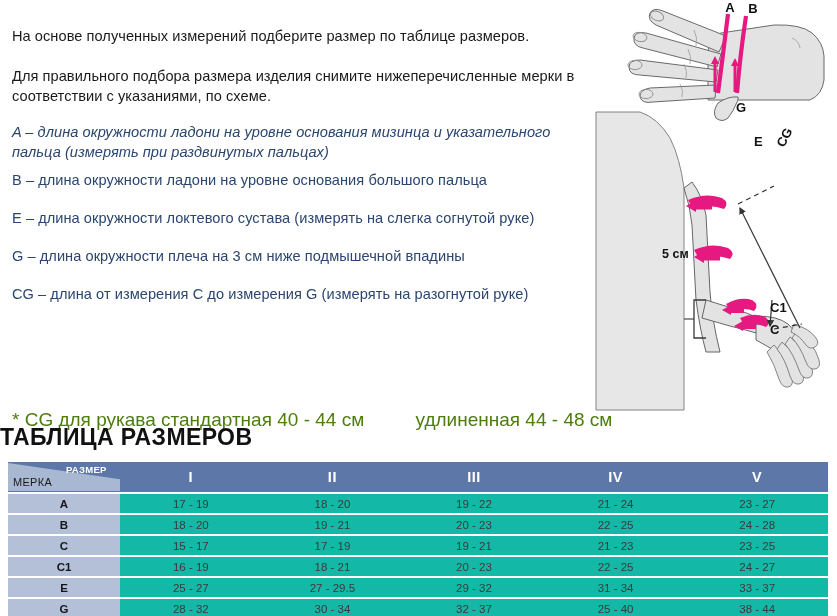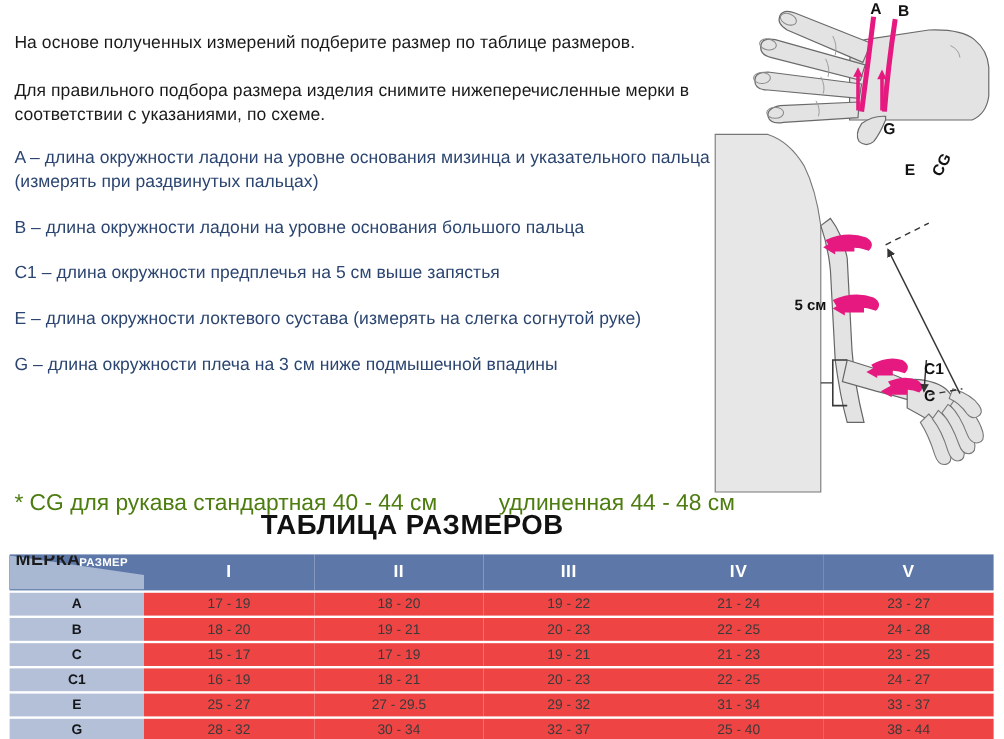--- a/index.html
+++ b/index.html
@@ -34,21 +34,21 @@
     margin-top: 20px;
     margin-bottom: 20px;
   }
   .measure-line {
     font-size: 14.6px;
     line-height: 20px;
     color: #2b4570;
     margin: 0 0 18px 0;
     letter-spacing: 0.05px;
   }
-  .measure-line.two-line { margin-bottom: 18px; }
+  .measure-line.two-line { margin-bottom: 8px; font-style: italic; }
 
   .note-row {
     position: absolute;
     left: 12px;
     top: 409px;
     width: 600px;
     color: #4d7c0f;
     font-size: 19px;
     white-space: nowrap;
   }
@@ -66,21 +66,21 @@
     height: 415px;
   }
   .illus svg { display: block; }
 
   
   .table-title {
     position: absolute;
     left: 0;
     top: 424px;
     width: 687px;
-    text-align: center;
+    text-align: left;
     font-size: 23px;
     font-weight: bold;
     color: #111111;
     letter-spacing: 0.4px;
   }
 
   
   .size-table-wrap {
     position: absolute;
     left: 8px;
@@ -117,24 +117,24 @@
     position: absolute;
     top: 1px;
     left: 58px;
     font-size: 9.5px;
     font-weight: bold;
     color: #ffffff;
     letter-spacing: 0.3px;
   }
   .hdr-corner .lbl-merka {
     position: absolute;
-    bottom: 16px;
+    bottom: 3px;
     left: 5px;
-    font-size: 15px;
-    font-weight: bold;
+    font-size: 11px;
+    font-weight: normal;
     color: #1b1b1b;
     letter-spacing: 0.3px;
   }
   th.hdr-size {
     height: 30px;
     background: #5d78a8;
     color: #ffffff;
     font-size: 14.5px;
     font-weight: bold;
     text-align: center;
@@ -146,42 +146,42 @@
     padding: 0;
     background: #5d78a8;
   }
 
   tbody td {
     height: 19px;
     font-size: 11.5px;
     text-align: center;
     vertical-align: middle;
     color: #3a3a3a;
-    background: #ef4444;
+    background: #14b8a6;
     padding: 0;
   }
   tbody td.meas-cell {
     background: #b3c0d8;
     color: #14161a;
     font-weight: bold;
     font-size: 11.5px;
   }
 </style>
 </head>
 <body>
 
 <div class="text-col">
   <p class="intro-p second">На основе полученных измерений подберите размер по таблице размеров.</p>
   <p class="intro-p">Для правильного подбора размера изделия снимите нижеперечисленные мерки в соответствии с указаниями, по схеме.</p>
 
   <p class="measure-line two-line">A – длина окружности ладони на уровне основания мизинца и указательного пальца (измерять при раздвинутых пальцах)</p>
   <p class="measure-line">B – длина окружности ладони на уровне основания большого пальца</p>
-  <p class="measure-line">C1 – длина окружности предплечья на 5 см выше запястья</p>
   <p class="measure-line">E – длина окружности локтевого сустава (измерять на слегка согнутой руке)</p>
   <p class="measure-line">G – длина окружности плеча на 3 см ниже подмышечной впадины</p>
+  <p class="measure-line">CG – длина от измерения C до измерения G (измерять на разогнутой руке)</p>
 </div>
 
 <div class="note-row">
   <span>* CG для рукава  стандартная 40 - 44 см</span>
   <span class="note-b">удлиненная 44 - 48 см</span>
 </div>
 
 <div class="illus">
   <svg width="249" height="415" viewBox="0 0 249 415" xmlns="http://www.w3.org/2000/svg">
     <defs>

